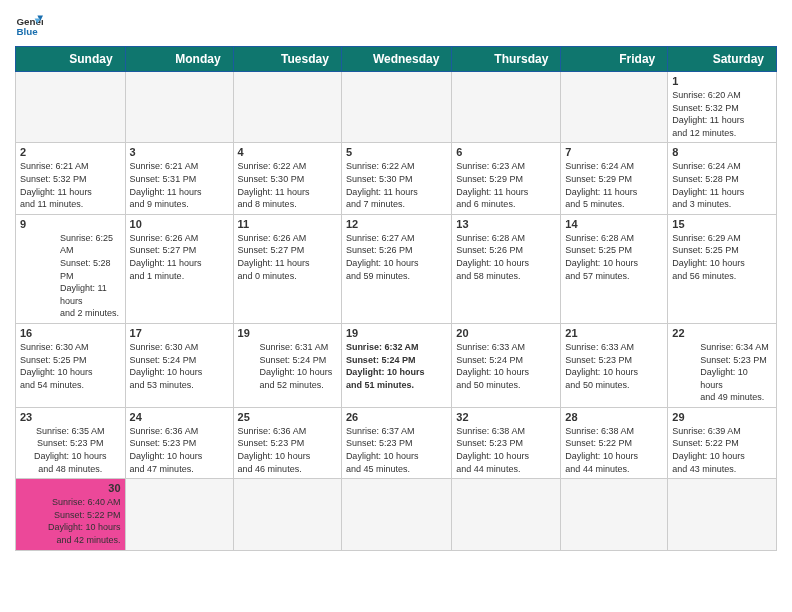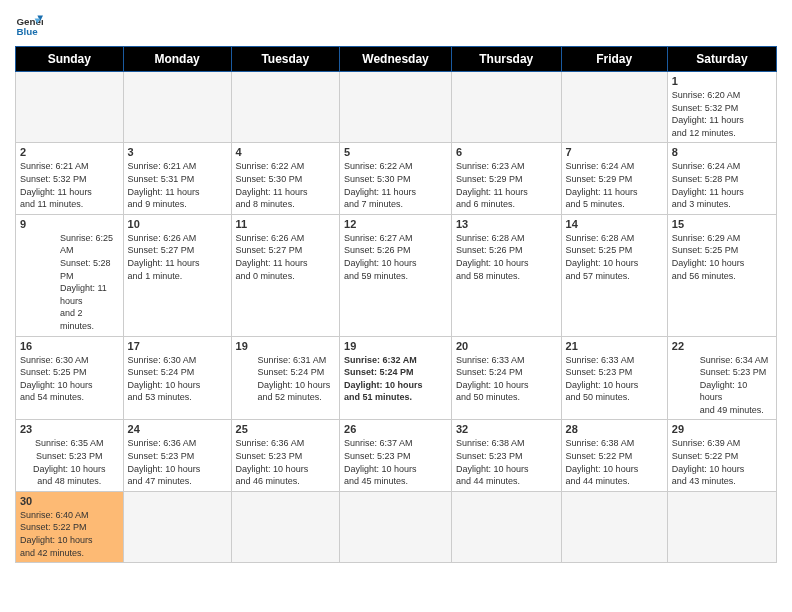--- a/index.html
+++ b/index.html
@@ -41,26 +41,26 @@
     .subtitle {
       font-size: 14px;
       color: #555;
     }
     .calendar {
       width: 100%;
       border-collapse: collapse;
       border: 1px solid #ccc;
     }
     .calendar th {
-      background: #000000;
+      background: #0f766e;
       color: #fff;
       font-size: 12px;
       font-weight: bold;
-      padding: 5px 20px;
-      text-align: center;
+      padding: 5px 12px;
+      text-align: right;
       border: 1px solid #1a5a9f;
     }
     .calendar td {
       border: 1px solid #ccc;
       vertical-align: top;
       padding: 3px 4px;
       font-size: 9.5px;
       color: #333;
       width: 113px;
       min-height: 70px;
@@ -77,21 +77,22 @@
     }
     .day-info {
       font-size: 9px;
       color: #333;
       line-height: 1.4;
     }
     .last-row td {
       background: #f5f5f5;
     }
     .last-row td.has-data {
-      background: #fdba74;
+      background: #ec4899;
+      text-align: right;
     }
   </style>
 </head>
 <body>
 
 <div class="page">
   <div class="header">
     <div class="logo">
       <svg class="logo-icon" viewBox="0 0 40 40">
         <text x="2" y="22" font-size="14" font-weight="bold" fill="#333">General</text>

